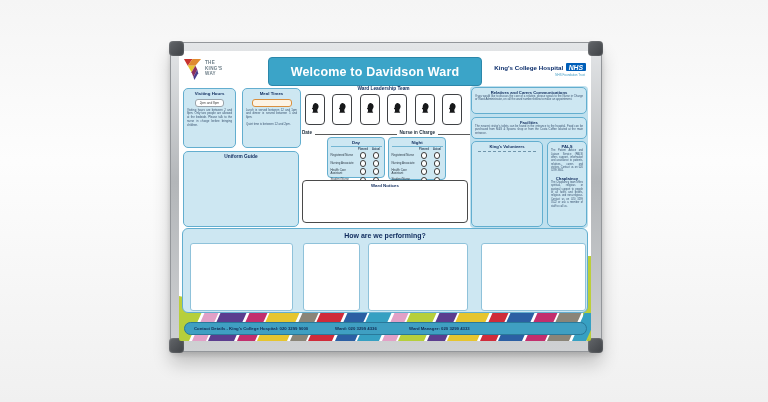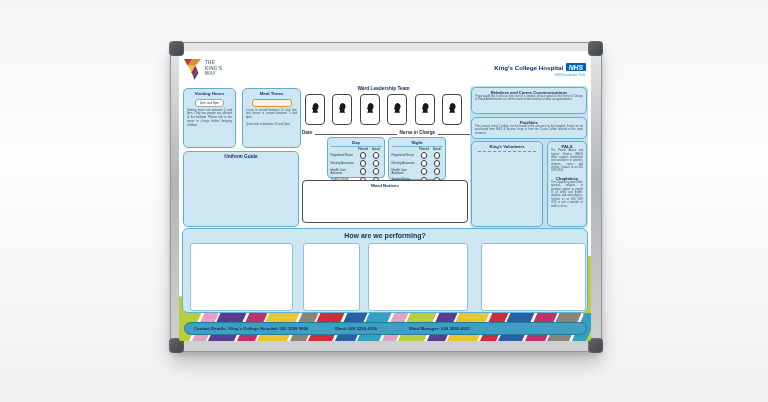--- a/index.html
+++ b/index.html
@@ -124,20 +124,21 @@
         <polygon points="9,16 13,9 15,13 11,21" fill="#8c2f5e"></polygon>
         <polygon points="11,21 15,13 16,17 12,24" fill="#4a3c8c"></polygon>
       </svg>
       <div class="kw-text">
         <div>THE</div>
         <div>KING'S</div>
         <div>WAY</div>
       </div>
     </div>
 
+    <div class="banner">Welcome to Davidson Ward</div>
 
     <div class="nhs">
       <div class="nhs-row">
         <span class="kch-name">King's College Hospital</span>
         <span class="nhs-box">NHS</span>
       </div>
       <div class="trust">NHS Foundation Trust</div>
     </div>
 
     <div class="panel p-visiting">

